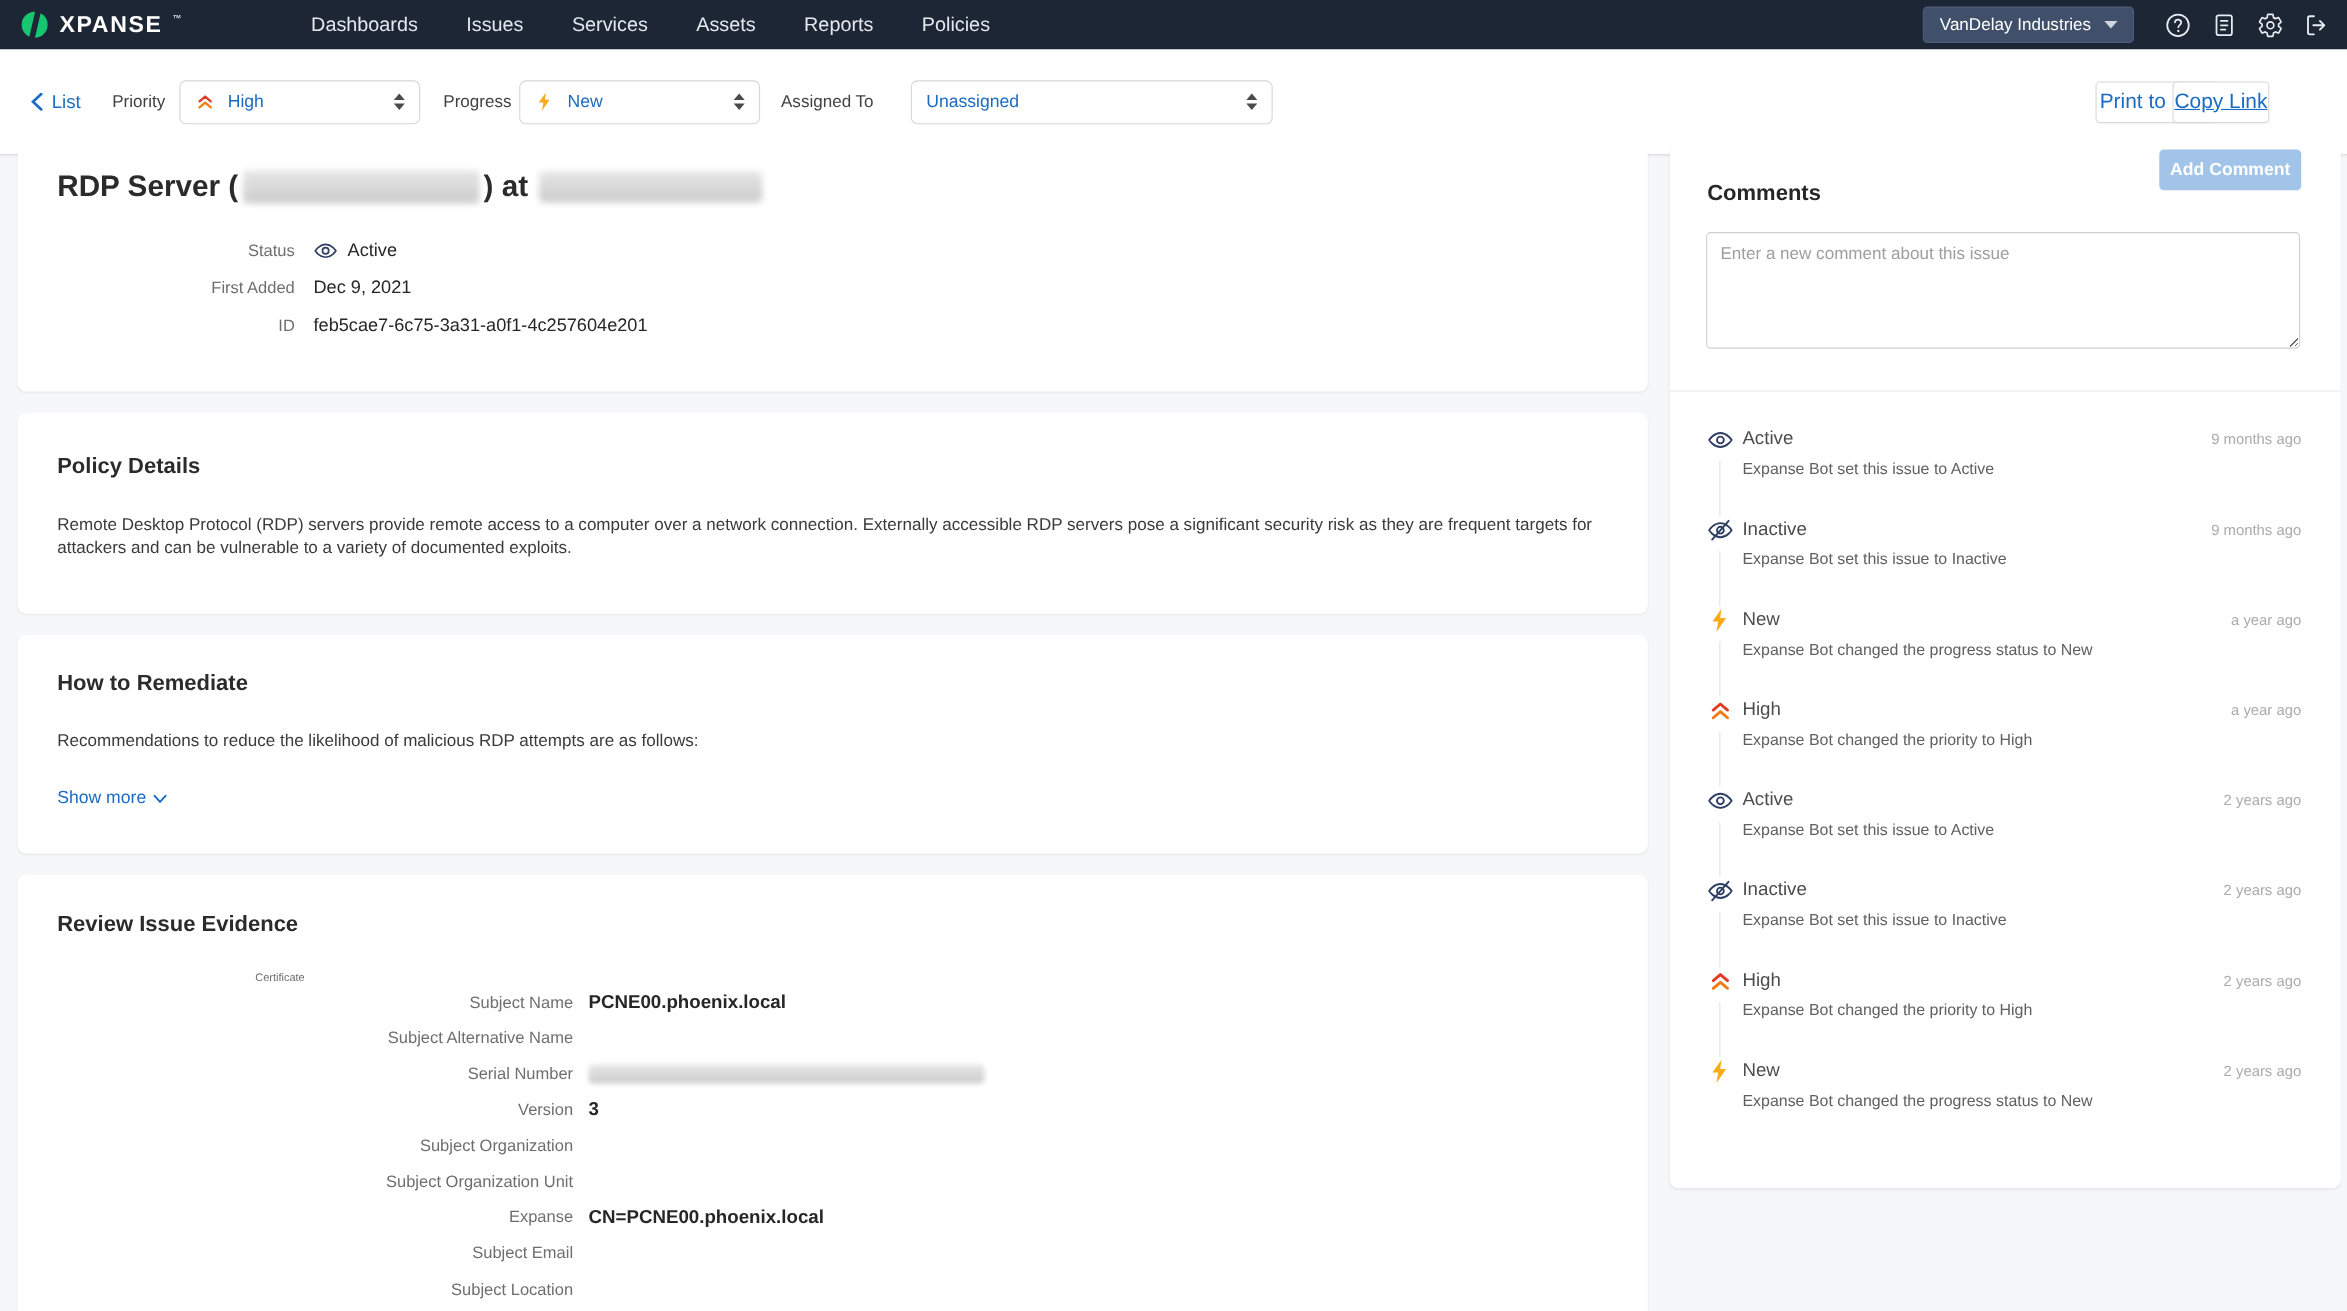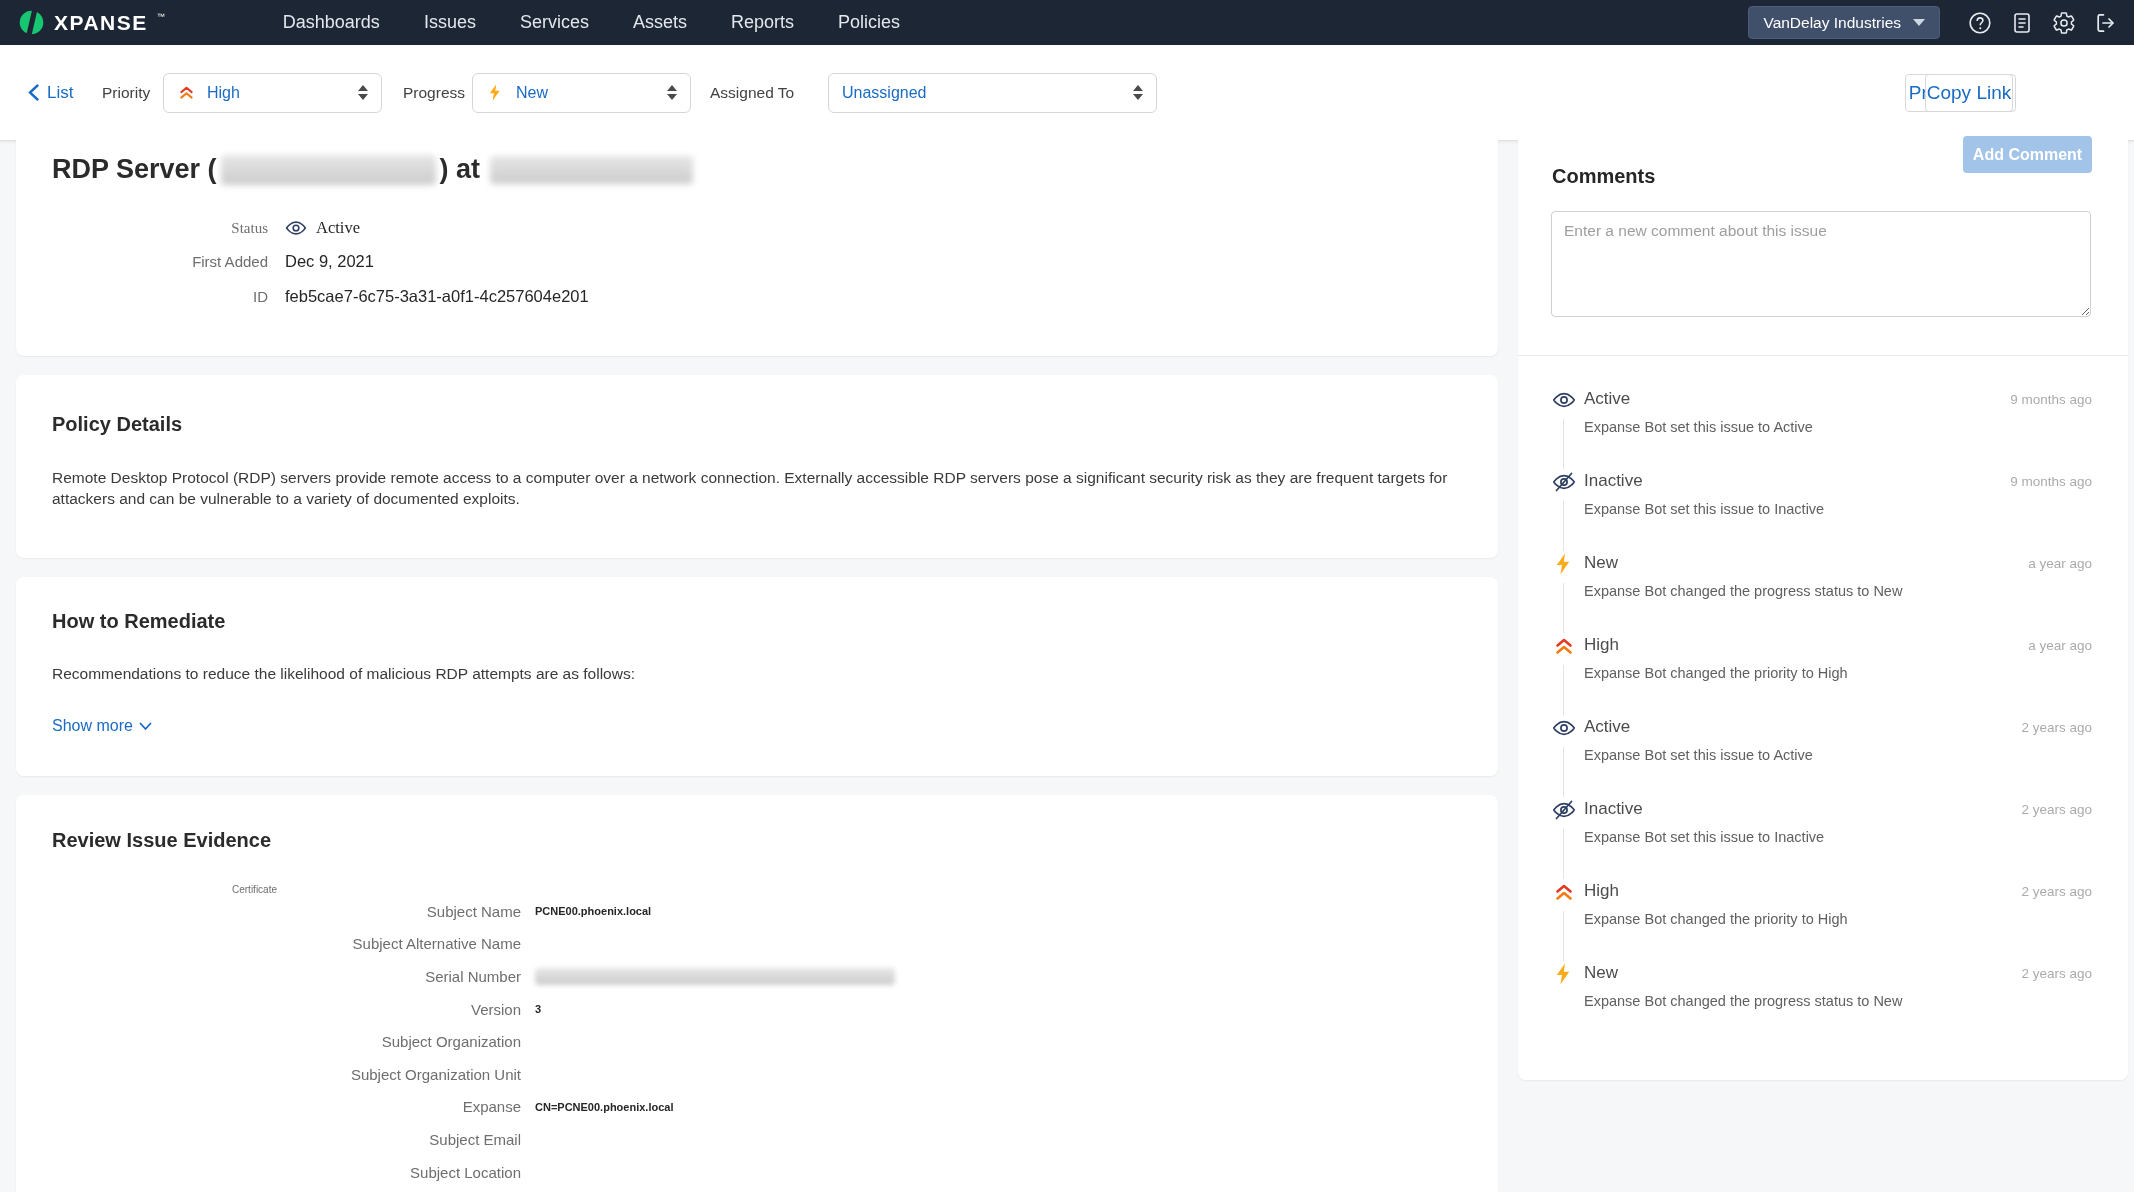--- a/index.html
+++ b/index.html
@@ -55,21 +55,21 @@
   .dd-icon { width:19px; height:19px; }
   .stepper { margin-left:auto; display:flex; flex-direction:column; gap:3px; }
   .stepper i { display:block; width:0; height:0; border-left:5px solid transparent; border-right:5px solid transparent; }
   .stepper i.up { border-bottom:6px solid #4a4a4a; }
   .stepper i.down { border-top:6px solid #4a4a4a; }
   .tb-button {
     height:38px; background:#fff; border:1px solid #d8d8d8; border-radius:4px;
     color:#1a6bc4; font-size:19px; display:flex; align-items:center; justify-content:center; cursor:pointer;
   }
   .btn-print { left:1905px; width:111px; }
-  .btn-copy  { left:1925px; width:88px; }
+  .btn-copy  { left:1975px; width:88px;text-decoration:underline; }
 
   
   .card {
     position:absolute; left:16px; width:1482px;
     background:#fff; border-radius:8px; box-shadow:0 1px 2px rgba(0,0,0,0.06);
   }
   .card-header   { top:130px; height:226px; }
   .card-policy   { top:375px; height:183px; }
   .card-remediate{ top:577px; height:199px; }
   .card-evidence { top:795px; height:420px; }
@@ -81,39 +81,39 @@
   }
   .redact {
     background:linear-gradient(#e6e6e6,#cccccc);
     border-radius:4px; filter:blur(3px);
   }
   .redact.t1 { width:215px; height:30px; margin:0 4px; }
   .redact.t2 { width:203px; height:28px; margin-left:10px; }
   .redact.serial { width:360px; height:17px; filter:blur(2.5px); }
 
   .meta-row { position:absolute; left:36px; display:flex; align-items:center; }
-  .meta-row.r1 { top:87px;font-family:Liberation Serif, serif; } .meta-row.r2 { top:122px; } .meta-row.r3 { top:157px; }
+  .meta-row.r1 { top:87px; } .meta-row.r2 { top:122px; } .meta-row.r3 { top:157px; }
   .meta-label { width:216px; text-align:right; color:#6e6e6e; font-size:15px; }
   .meta-value { margin-left:17px; color:#262626; font-size:16.5px; display:flex; align-items:center; gap:9px; }
   .status-eye { width:22px; height:22px; }
 
   .section-heading { position:absolute; left:36px; font-size:20px; font-weight:700; color:#2b2b2b; }
   .card-policy .section-heading { top:38px; }
   .card-remediate .section-heading { top:33px; }
   .card-evidence .section-heading { top:34px; }
   .body-text { position:absolute; left:36px; color:#3a3a3a; font-size:15.5px; line-height:21px; }
   .policy-text { top:92px; width:1400px; }
   .remediate-text { top:86px; width:1400px; }
   .show-more { position:absolute; left:36px; top:140px; color:#1a6bc4; font-size:16px; display:flex; align-items:center; gap:6px; cursor:pointer; }
 
   .group-label { position:absolute; left:36px; top:89px; width:225px; text-align:right; color:#6e6e6e; font-size:10px; }
   .ev-rows { position:absolute; left:36px; top:100px; right:36px; }
   .ev-row { display:flex; align-items:center; height:32.6px; }
   .ev-label { width:469px; text-align:right; color:#6e6e6e; font-size:15px; }
-  .ev-value { margin-left:14px; color:#262626; font-size:11px; font-weight:600; display:flex; align-items:center; min-height:17px; }
+  .ev-value { margin-left:14px; color:#262626; font-size:17px; font-weight:600; display:flex; align-items:center; min-height:17px; }
 
   
   .right-card {
     position:absolute; left:1518px; top:130px; width:610px; height:950px;
     background:#fff; border-radius:8px; box-shadow:0 1px 2px rgba(0,0,0,0.06);
   }
   .comments-heading { position:absolute; left:34px; top:35px; font-size:20px; font-weight:700; color:#262626; }
   .add-comment-btn {
     position:absolute; right:36px; top:6px; width:129px; height:37px;
     background:#a3c4e9; border:none; border-radius:4px;

